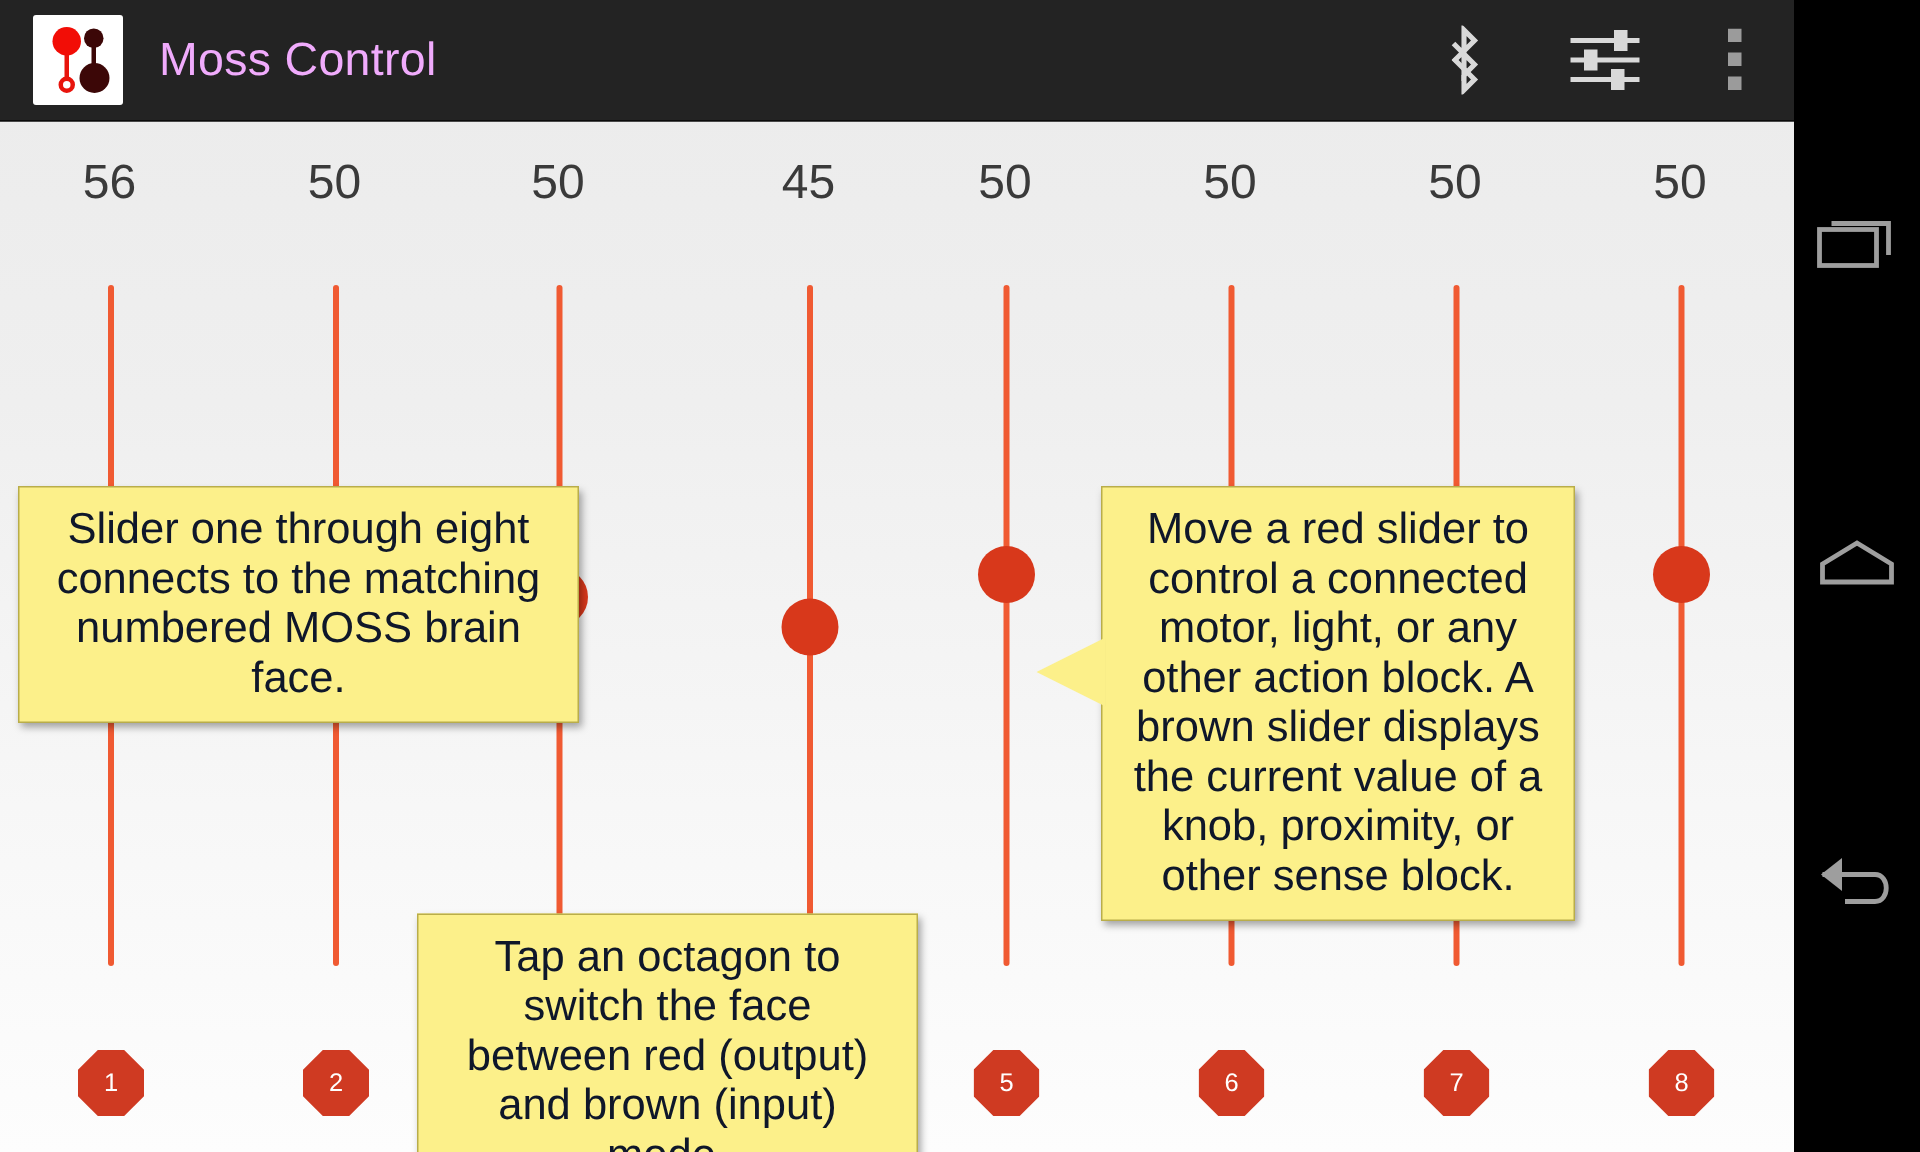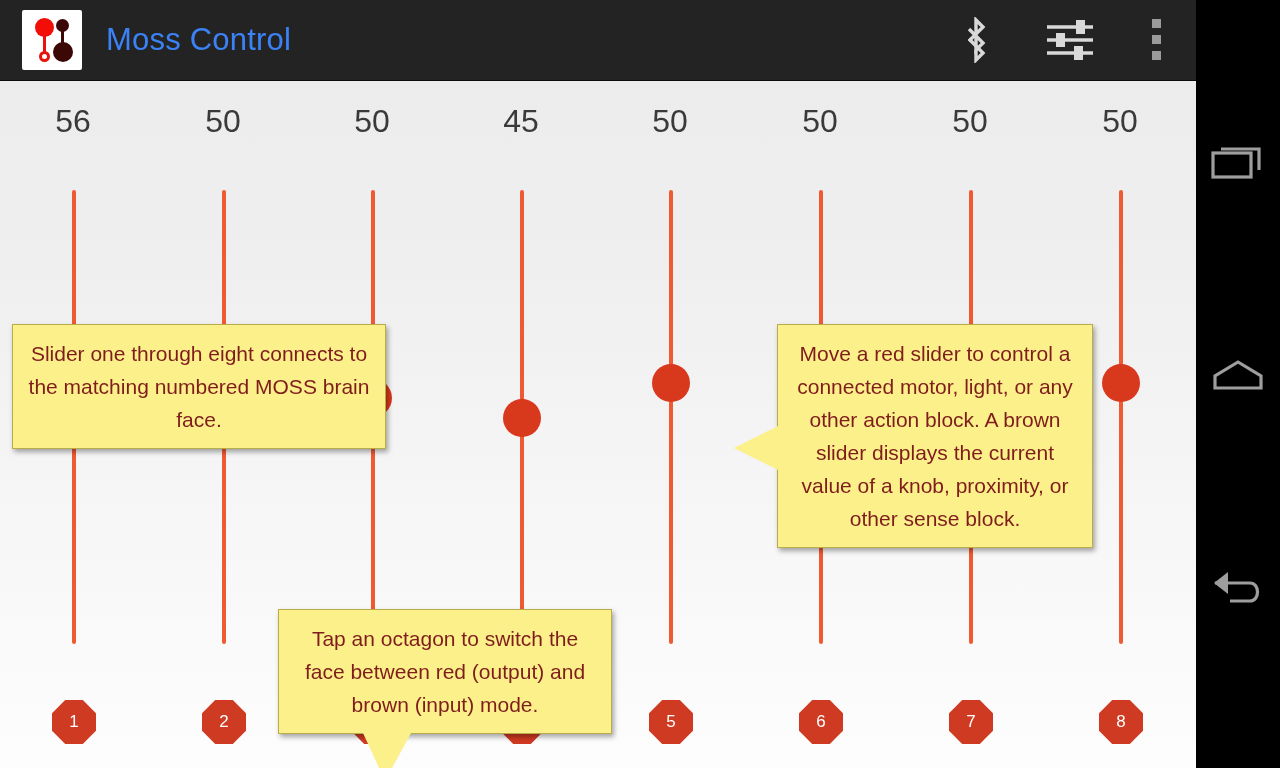--- a/index.html
+++ b/index.html
@@ -45,21 +45,21 @@
     left:39px; top:14px; width:3px; height:26px; background:#3c0707;
   }
   #app-icon .br-knob {
     left:34px; top:9px; width:13px; height:13px; border-radius:50%; background:#3c0707;
   }
   #app-icon .br-ball {
     left:31px; top:32px; width:20px; height:20px; border-radius:50%; background:#3c0707;
   }
 
   #app-title {
-    color:#3b82f6; font-size:31px; margin-left:24px;
+    color:#f0abfc; font-size:31px; margin-left:24px;
     letter-spacing:.2px; white-space:nowrap;
   }
 
   #bar-actions {
     margin-left:auto; display:flex; align-items:center; height:100%;
   }
   .bar-btn {
     height:81px; display:flex; align-items:center; justify-content:center;
     cursor:pointer;
   }
@@ -90,27 +90,27 @@
     clip-path:polygon(30% 0%,70% 0%,100% 30%,100% 70%,70% 100%,30% 100%,0% 70%,0% 30%);
     cursor:pointer;
   }
 
   
   .callout {
     position:absolute;
     background:#fcf08a;
     border:1px solid #b9ad4a;
     box-shadow:2px 3px 5px rgba(0,0,0,.35);
-    color:#7f1d1d; font-size:21px; line-height:33px; text-align:center;
+    color:#0f172a; font-size:29px; line-height:33px; text-align:center;
     padding:12px 14px;
   }
 
   #callout-1 { left:12px; top:243px; width:374px; }
 
-  #callout-2 { left:777px; top:243px; width:316px; }
+  #callout-2 { left:734px; top:243px; width:316px; }
   #callout-2 .tail-shadow {
     left:-44px; top:100px; width:46px; height:46px;
     background:#fcf08a;
     clip-path:polygon(100% 0%,0% 50%,100% 100%);
     border:0; position:absolute;
     filter:drop-shadow(-1px 2px 2px rgba(0,0,0,.3));
   }
 
   #callout-3 { left:278px; top:528px; width:334px; }
   #callout-3 .tail-shadow {
@@ -201,21 +201,21 @@
         <div class="octagon" style="top:619px;">2</div>
       </div>
 
       <div class="col" style="left:297px;">
         <div class="col-value">50</div>
         <div class="track"></div>
         <div class="thumb" style="top:298px;"></div>
         <div class="octagon" style="top:619px;">3</div>
       </div>
 
-      <div class="col" style="left:446px;">
+      <div class="col" style="left:464px;">
         <div class="col-value">45</div>
         <div class="track"></div>
         <div class="thumb" style="top:318px;"></div>
         <div class="octagon" style="top:619px;">4</div>
       </div>
 
       <div class="col" style="left:595px;">
         <div class="col-value">50</div>
         <div class="track"></div>
         <div class="thumb" style="top:283px;"></div>

